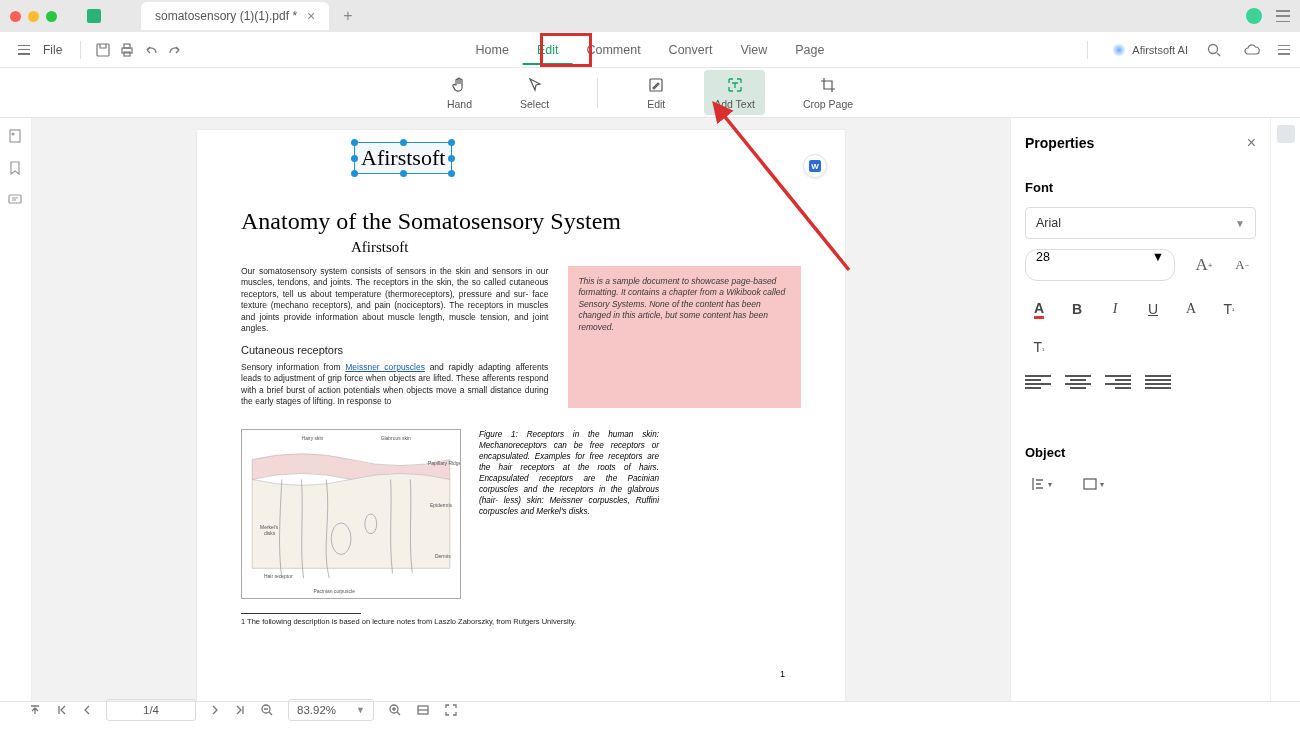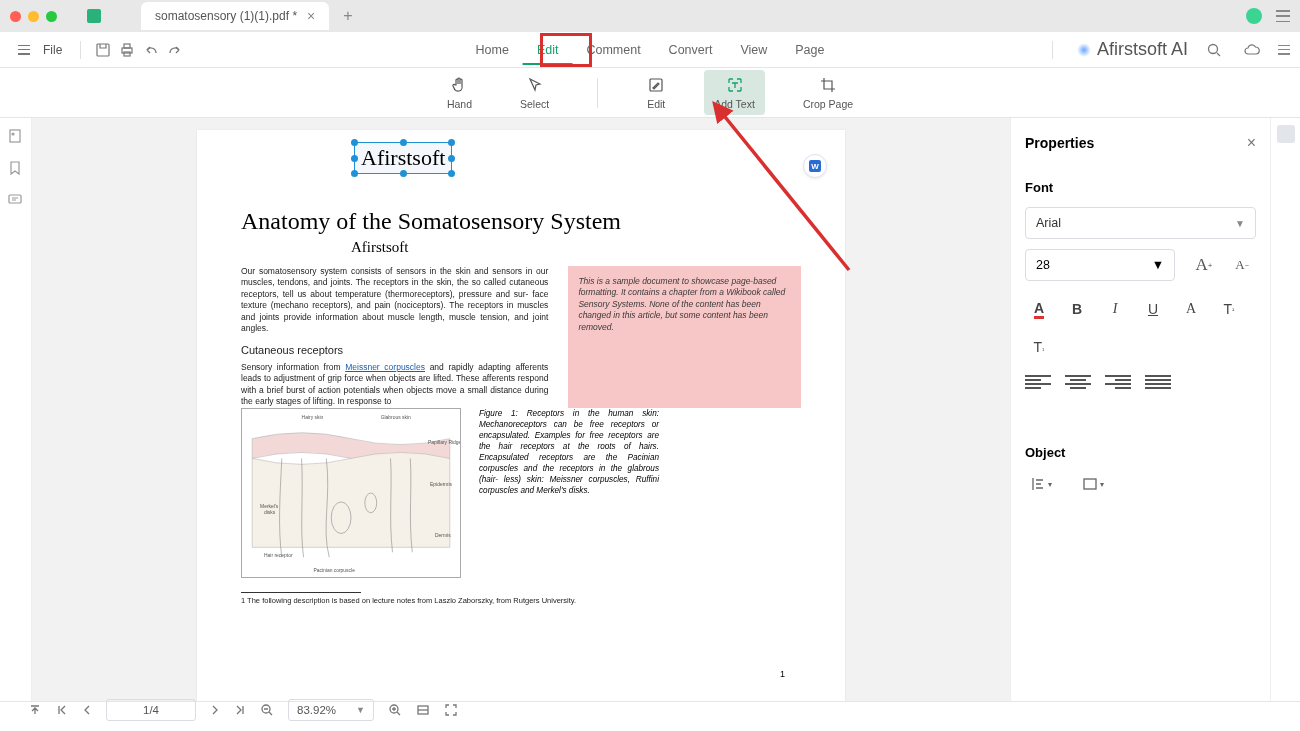--- a/index.html
+++ b/index.html
@@ -26,21 +26,21 @@
 .file-btn { display: flex; align-items: center; gap: 13px; font-size: 12px; color: #555; padding: 3px 8px; }
 .file-btn .burger { width: 12px; height: 10px; display: flex; flex-direction: column; justify-content: space-between; }
 .file-btn .burger span{ height: 1.2px; background: #777; }
 .vdivider { width: 1px; height: 18px; background: #e0e0e0; margin: 0 10px; }
 .qicon { width: 24px; height: 24px; display: flex; align-items: center; justify-content: center; color: #777; cursor: pointer; }
 .menucenter { position: absolute; left: 50%; transform: translateX(-50%); display: flex; gap: 0; }
 .menuitem { padding: 8px 14px; font-size: 12.5px; color: #666; cursor: pointer; }
 .menuitem.active { color: #14a36b; border-bottom: 2px solid #14a36b; padding-bottom: 6px; }
 .edit-highlight { position: absolute; border: 3px solid #d92f2f; pointer-events: none; z-index: 50; }
 .bar-right { margin-left: auto; display: flex; align-items: center; gap: 14px; }
-.aibtn { display: flex; align-items: center; gap: 6px; font-size: 18px; color: #555; }
+.aibtn { display: flex; align-items: center; gap: 6px; font-size: 11px; color: #555; }
 .sparkle { width: 14px; height: 14px; background: radial-gradient(circle,#6aa8ff 0%,transparent 70%); border-radius: 50%; }
 
 
 .subbar { height: 50px; border-bottom: 1px solid #e5e5e5; display: flex; align-items: center; justify-content: center; gap: 28px; }
 .tool { display: flex; flex-direction: column; align-items: center; gap: 3px; padding: 5px 10px; cursor: pointer; font-size: 10.5px; color: #555; border-radius: 4px; }
 .tool.active { background: #d8e8e0; }
 .tool .ticon { width: 20px; height: 20px; display: flex; align-items: center; justify-content: center; color: #555; }
 
 
 .workspace { display: flex; height: calc(100% - 32px - 36px - 50px - 30px); }
@@ -56,21 +56,21 @@
 .h-ml{top:50%;left:-4px;margin-top:-3px}.h-mr{top:50%;right:-4px;margin-top:-3px}
 
 .doc-title { font-size: 24px; font-family: Georgia, serif; margin-top: 54px; margin-bottom: 6px; }
 .subtitle { font-family: Georgia, serif; font-size: 15px; margin-left: 110px; margin-top: -2px; margin-bottom: 10px; }
 .byline { font-size: 9px; text-transform: none; font-variant: small-caps; margin-bottom: 8px; }
 .byline a { color: #1a5fb4; text-decoration: underline; }
 .cols { display: flex; gap: 20px; }
 .colL { width: 57%; font-size: 8.5px; line-height: 1.35; text-align: justify; color: #222; }
 .noteR { width: 43%; background: #f7c6c6; padding: 10px; font-size: 8.5px; font-style: italic; color: #3a3a3a; line-height: 1.35; }
 .sechead { font-size: 11px; margin: 8px 0 4px 0; font-weight: normal; }
-.figwrap { display: flex; gap: 18px; margin-top: 0; }
+.figwrap { display: flex; gap: 18px; margin-top: 21px; }
 .figimg { width: 220px; height: 170px; border: 0.5px solid #aaa; position:relative; }
 .figimg svg{ width:100%; height:100%; }
 .figcap { width: 180px; font-size: 8.2px; font-style: italic; text-align: justify; line-height: 1.35; }
 .footnote-sep { width: 120px; border-top: 0.5px solid #333; margin-top: 14px; }
 .footnote { font-size: 7.5px; margin-top: 3px; color: #222; }
 .pgnum { position: absolute; bottom: 22px; right: 60px; font-size: 9px; }
 
 .badge { position: absolute; right: 18px; top: 24px; width: 24px; height: 24px; border-radius: 50%; background:#fff; border:1px solid #dbe4ef; display:flex; align-items:center; justify-content:center; box-shadow:0 1px 3px rgba(0,0,0,.08);}
 
 .arrow { position: absolute; z-index: 49; pointer-events:none; }
@@ -79,21 +79,21 @@
 .rightrail { width: 30px; border-left: 1px solid #eee; display:flex; flex-direction:column; align-items:center; padding-top:7px; gap:14px; }
 .rightrail .ricon{ width:18px; height:18px; background:#e2e6ea; border-radius:3px; }
 .panel { width: 260px; border-left: 1px solid #eee; padding: 16px 14px; overflow:auto; }
 .panel-h { display:flex; align-items:center; justify-content:space-between; }
 .panel-h h3{ font-size: 14px; font-weight:600; }
 .panel-h .x{ font-size:16px; color:#777; cursor:pointer; }
 .sect-title { font-size: 13px; font-weight:600; margin: 28px 0 12px; }
 .dropdown { border:1px solid #d9dde1; border-radius:4px; height:32px; display:flex; align-items:center; justify-content:space-between; padding:0 10px; font-size:12.5px; color:#333; }
 .dropdown .chev { font-size:10px; color:#888; }
 .row { display:flex; gap:10px; align-items:center; margin-top:10px; }
-.numbox { border:1px solid #d9dde1; border-radius:4px; height:32px; width:150px; display:flex; align-items:center; justify-content:space-between; padding:0 10px; font-size:12.5px; }
+.numbox { border:1px solid #d9dde1; border-radius:12px; height:32px; width:150px; display:flex; align-items:flex-start; justify-content:space-between; padding:0 10px; font-size:12.5px; }
 .sizebtns { display:flex; gap:10px; margin-left:auto; }
 .ibtn { width:28px; height:28px; display:flex; align-items:center; justify-content:center; color:#555; font-family: Georgia, serif; cursor:pointer; }
 .toolrow { display:flex; gap:10px; margin-top:14px; flex-wrap: wrap;}
 .toolrow .tb { width:28px; height:28px; display:flex; align-items:center; justify-content:center; color:#444; cursor:pointer; font-size:14px; }
 .alignrow { display:flex; gap:14px; margin-top:14px; }
 .alignrow .al{ width:26px; height:20px; display:flex; flex-direction:column; gap:2px; cursor:pointer; }
 .alignrow .al span{ height:2px; background:#555; }
 .objrow { display:flex; gap:20px; margin-top:10px; }
 .objbtn { width:32px; height:24px; border:1px solid transparent; display:flex; align-items:center; justify-content:center; color:#666; position:relative; }
 .objbtn .dd{ font-size:8px; margin-left:2px;}

